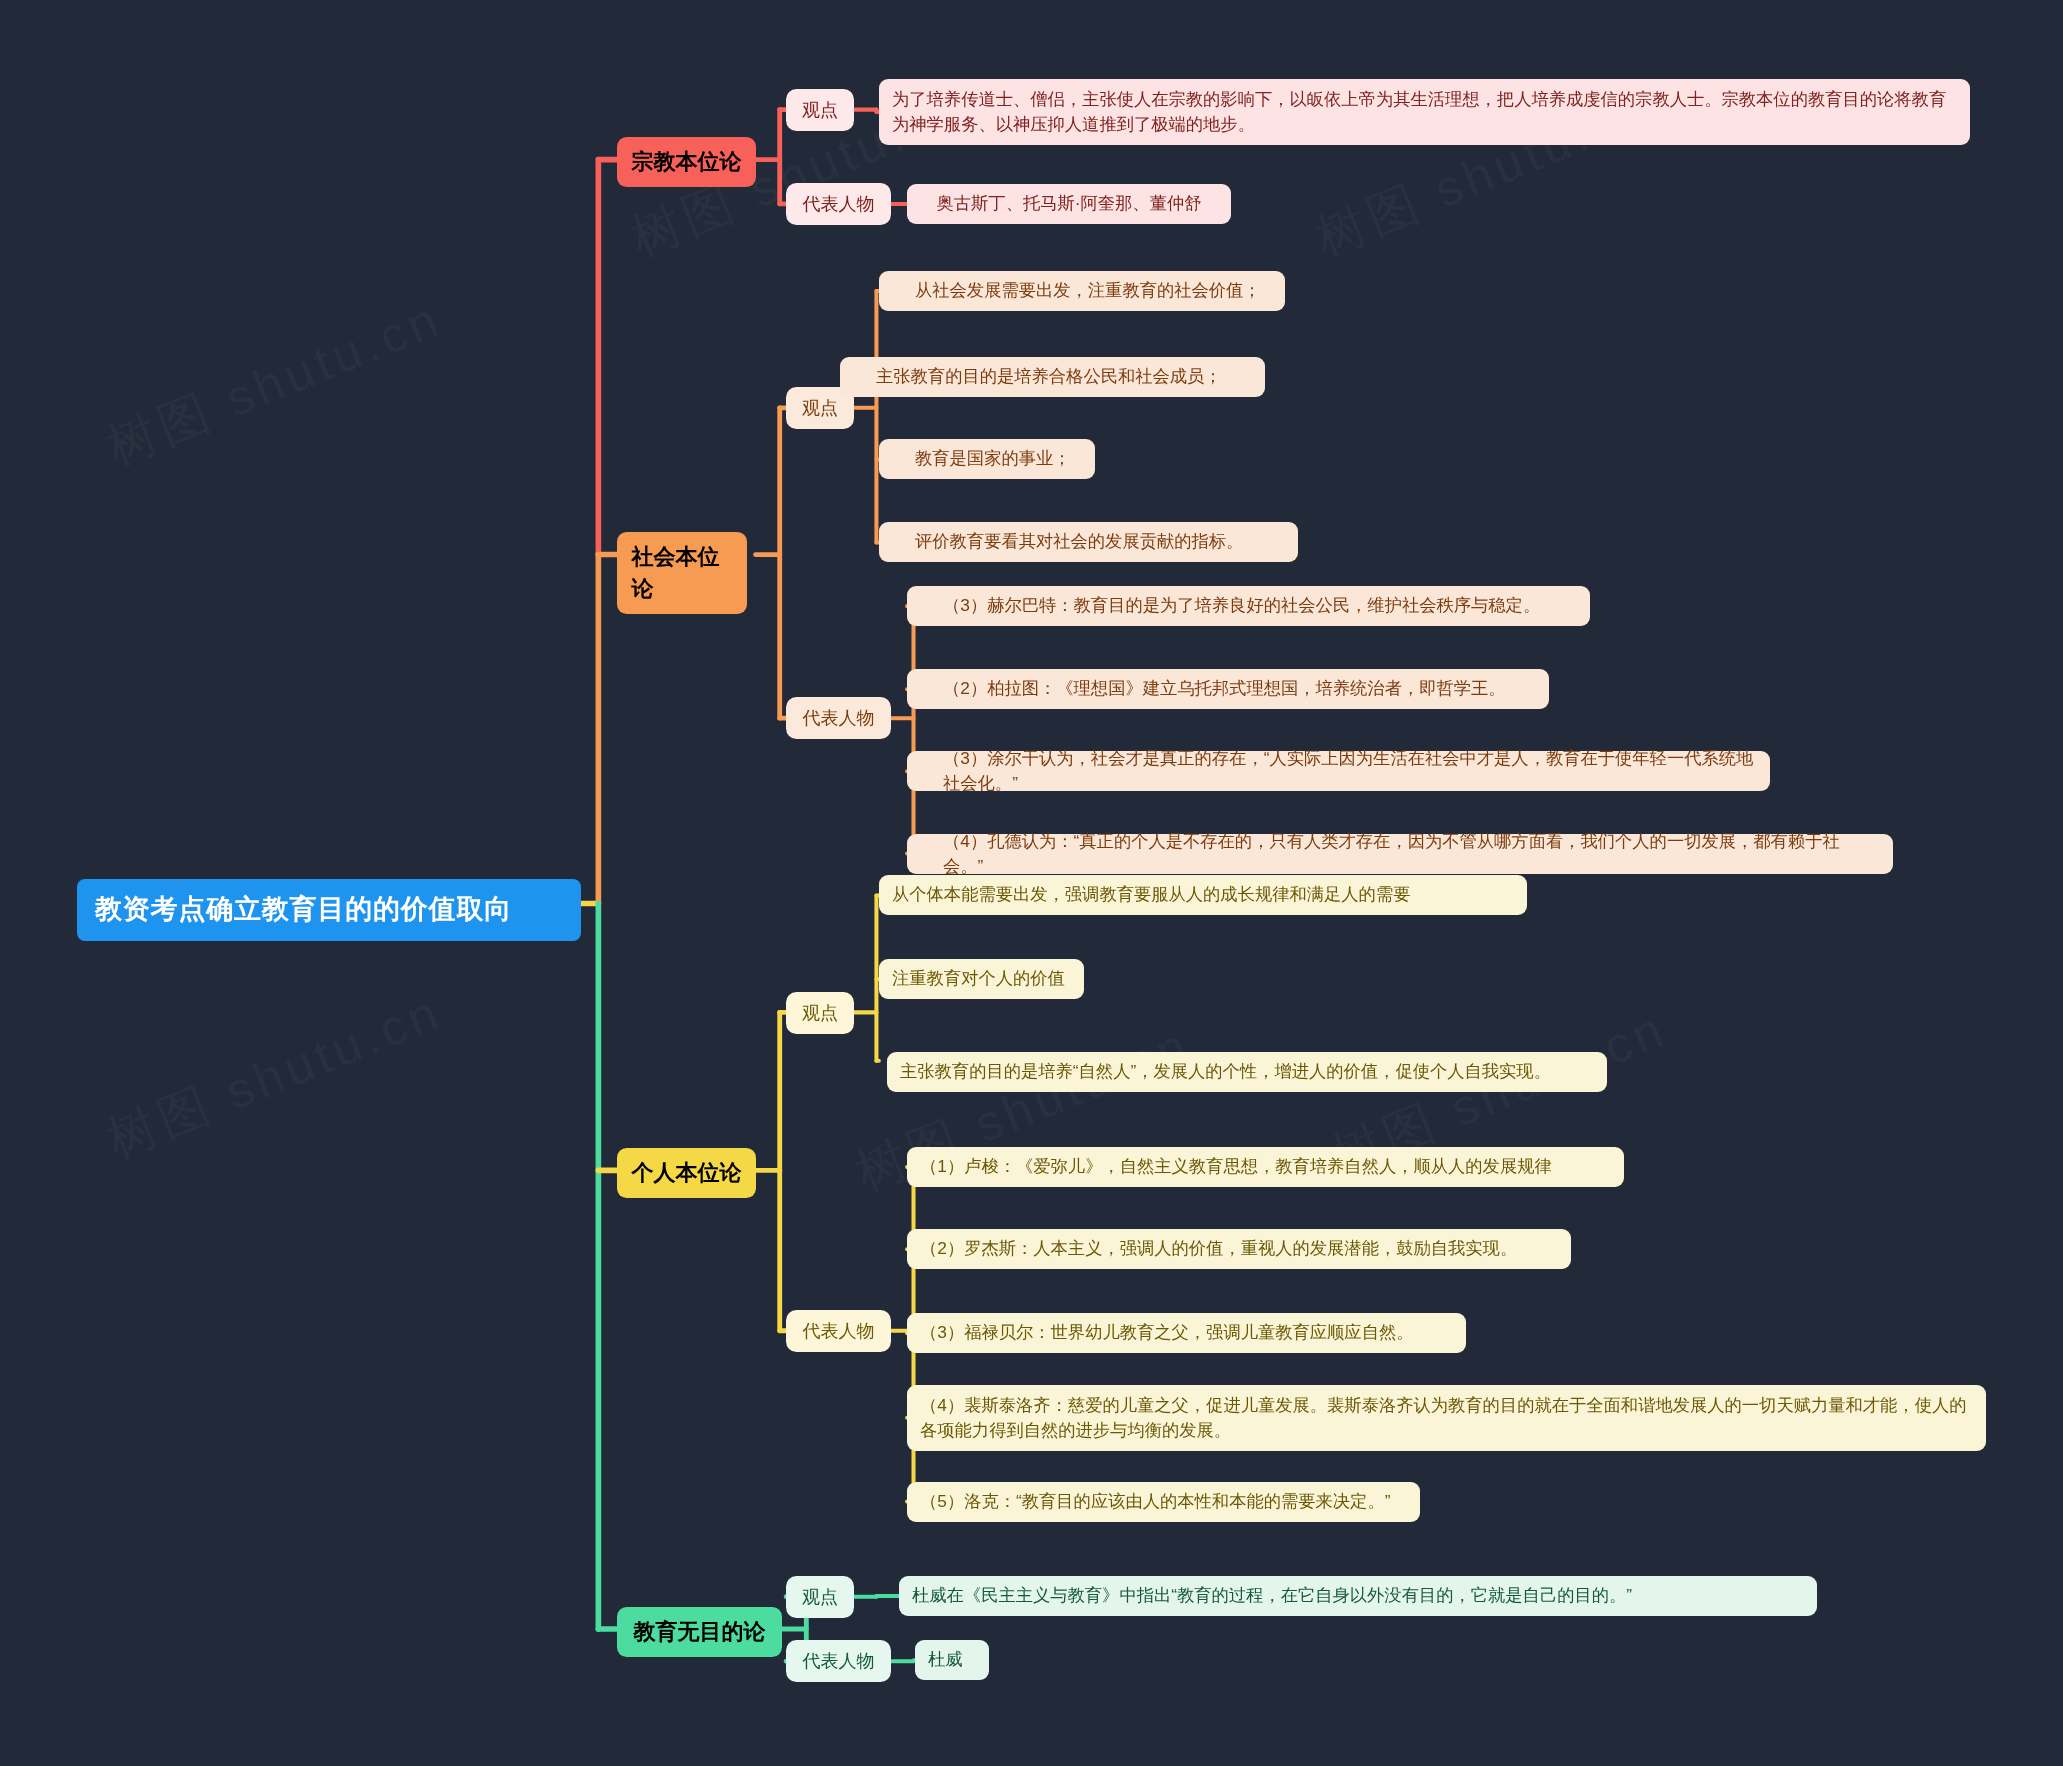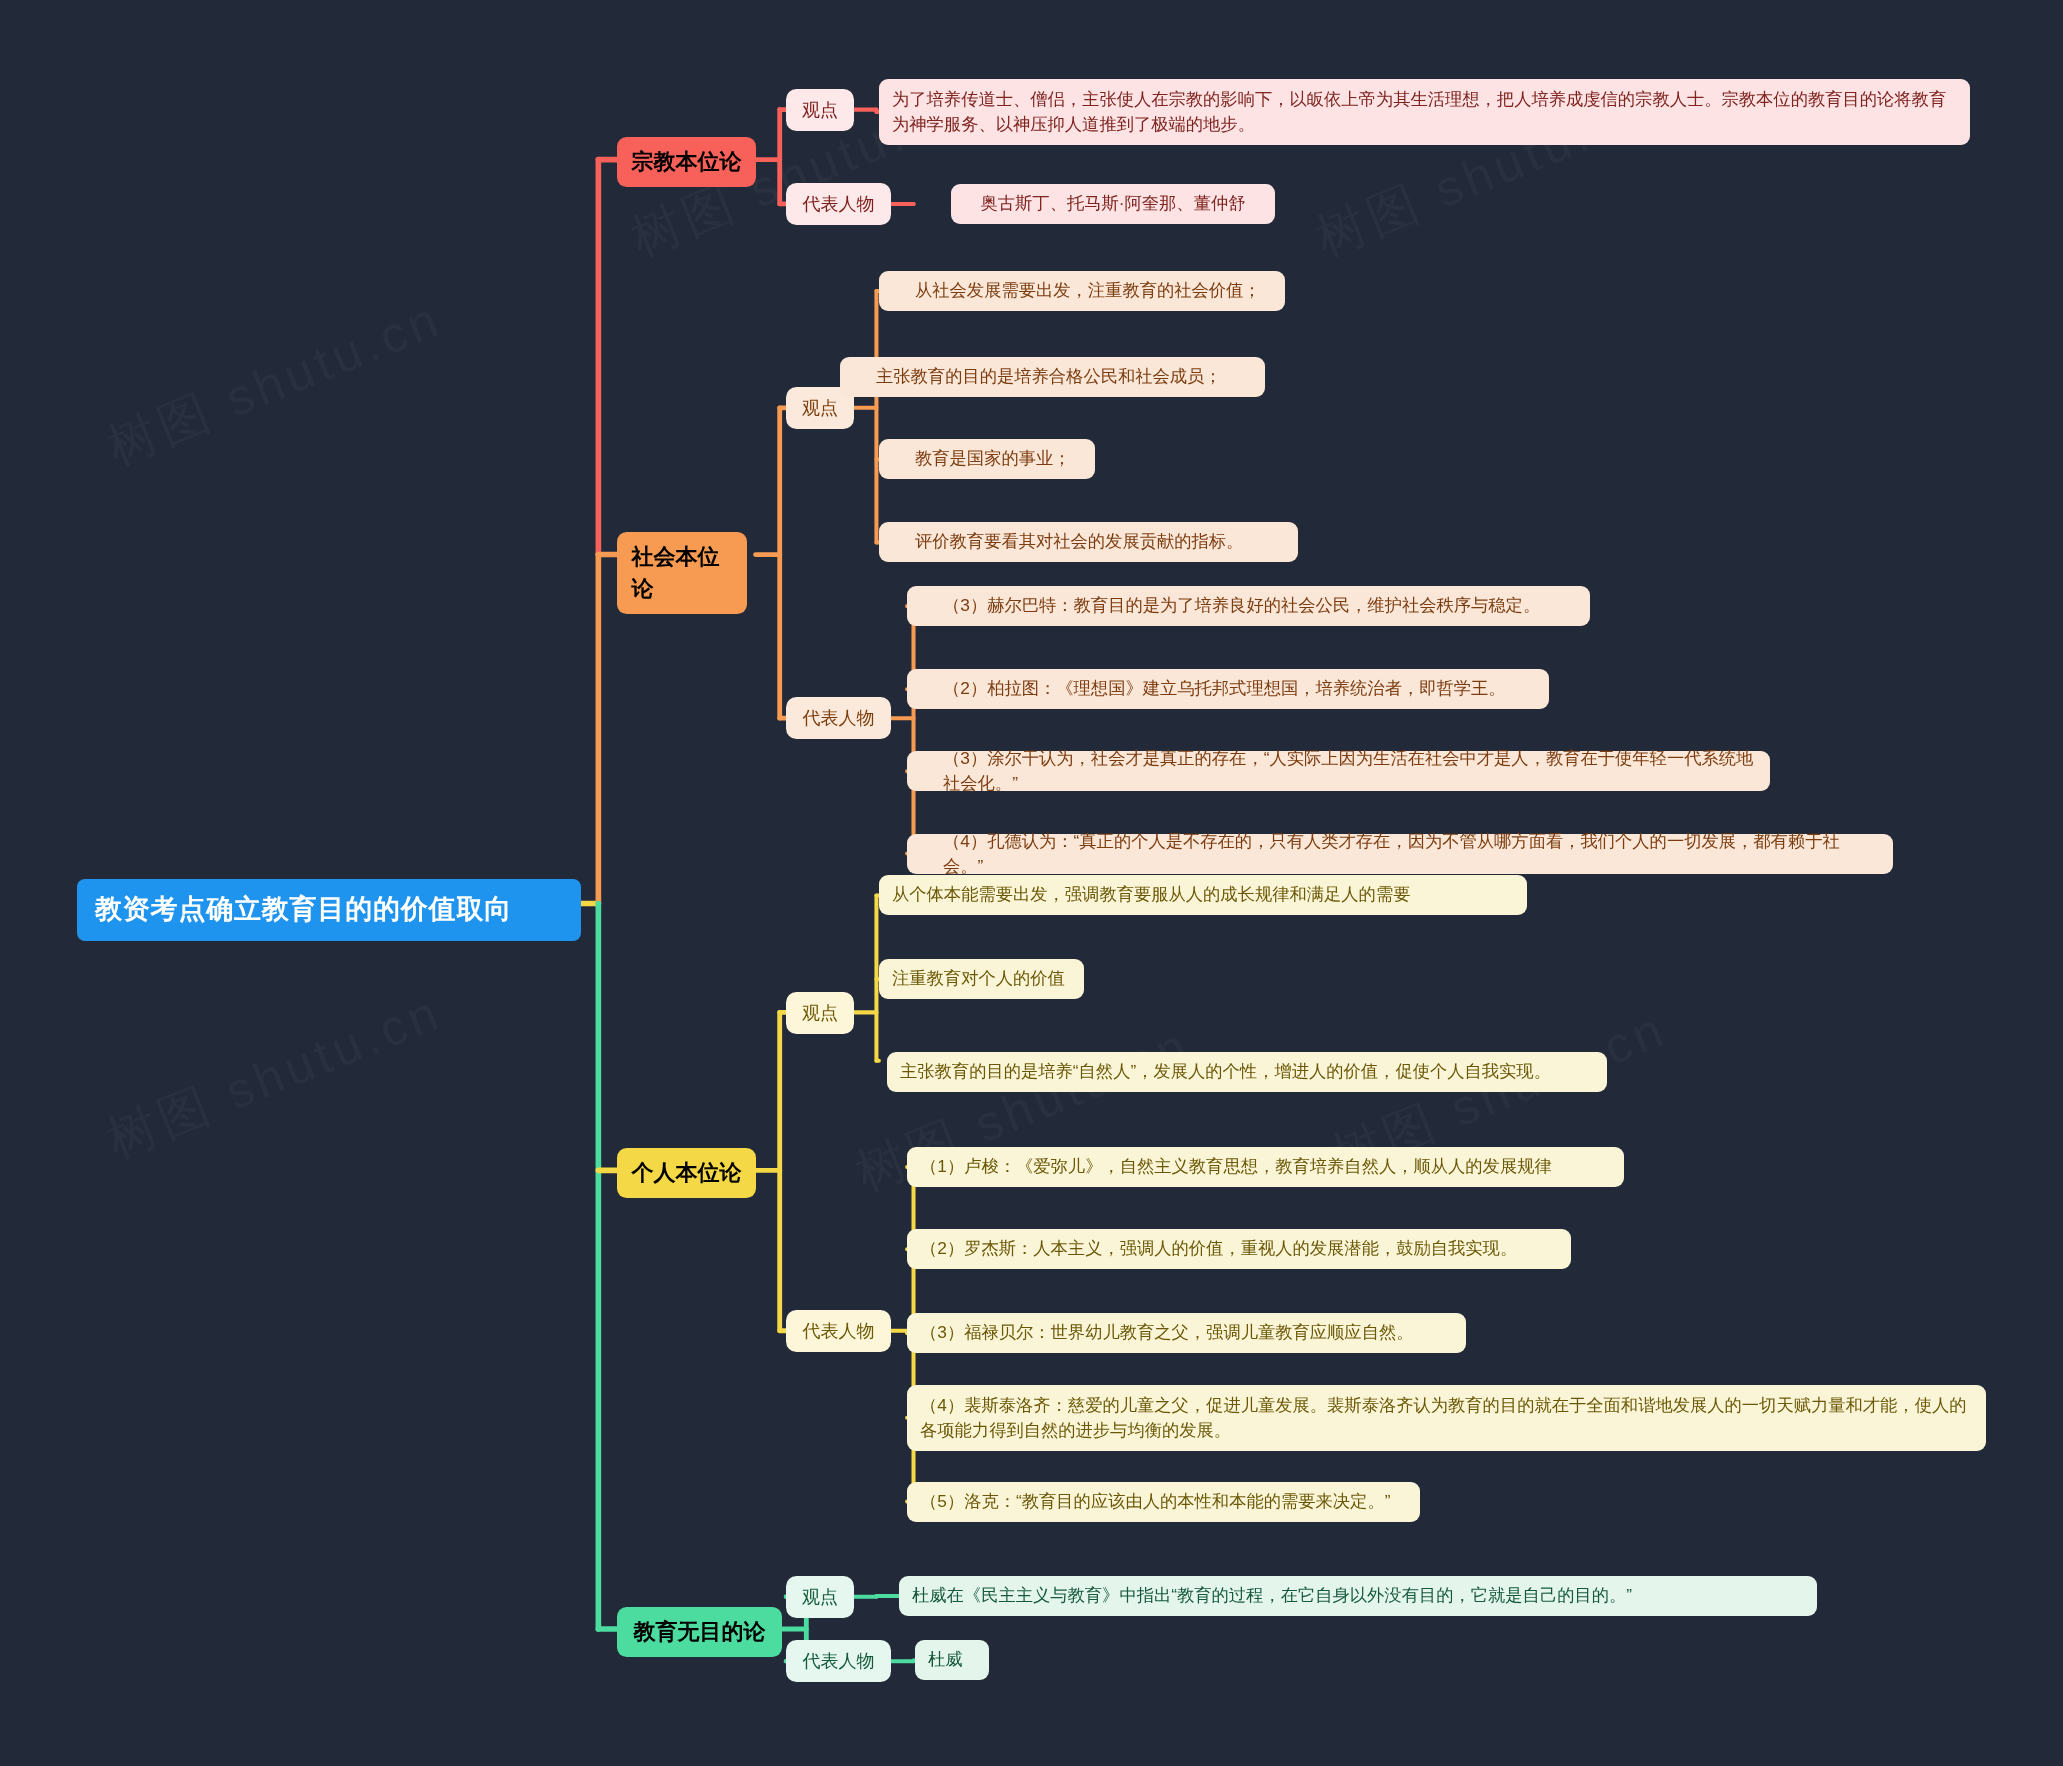--- a/index.html
+++ b/index.html
@@ -165,21 +165,21 @@
       <path d="M1133,2060 L1133,2061" stroke="#4ddca0" stroke-width="5"></path>
       <path d="M1133,2060 L1135,2060" stroke="#4ddca0" stroke-width="5"></path>
     </svg>
 
   <div id="nodes">
       <div class="node root" style="left: 77px; top: 879px; width: 504px; min-height: 50px;"><span>教资考点确立教育目的的价值取向</span></div>
       <div class="node cat red" style="left: 617px; top: 137px; width: 139px; min-height: 45px;"><span>宗教本位论</span></div>
       <div class="node sub red" style="left: 786px; top: 89px; width: 68px; min-height: 42px;"><span>观点</span></div>
       <div class="node leaf red" style="left: 879px; top: 79px; width: 1091px; min-height: 66px; height: 66px; align-items: center;"><span>为了培养传道士、僧侣，主张使人在宗教的影响下，以皈依上帝为其生活理想，把人培养成虔信的宗教人士。宗教本位的教育目的论将教育为神学服务、以神压抑人道推到了极端的地步。</span></div>
       <div class="node sub red" style="left: 786px; top: 183px; width: 105px; min-height: 42px;"><span>代表人物</span></div>
-      <div class="node leaf red" style="left: 907px; top: 184px; width: 324px; min-height: 40px; height: 40px; margin-left: 44px;"><span>奥古斯丁、托马斯·阿奎那、董仲舒</span></div>
+      <div class="node leaf red" style="left: 907px; top: 184px; width: 324px; min-height: 40px; height: 40px;"><span>奥古斯丁、托马斯·阿奎那、董仲舒</span></div>
       <div class="node cat orange" style="left: 617px; top: 532px; width: 130px; min-height: 45px;"><span>社会本位论</span></div>
       <div class="node sub orange" style="left: 786px; top: 387px; width: 68px; min-height: 42px;"><span>观点</span></div>
       <div class="node leaf orange" style="left: 879px; top: 271px; width: 406px; min-height: 40px; height: 40px;"><span>从社会发展需要出发，注重教育的社会价值；</span></div>
       <div class="node leaf orange" style="left: 840px; top: 357px; width: 425px; min-height: 40px; height: 40px;"><span>主张教育的目的是培养合格公民和社会成员；</span></div>
       <div class="node leaf orange" style="left: 879px; top: 439px; width: 216px; min-height: 40px; height: 40px;"><span>教育是国家的事业；</span></div>
       <div class="node leaf orange" style="left: 879px; top: 522px; width: 419px; min-height: 40px; height: 40px;"><span>评价教育要看其对社会的发展贡献的指标。</span></div>
       <div class="node sub orange" style="left: 786px; top: 697px; width: 105px; min-height: 42px;"><span>代表人物</span></div>
       <div class="node leaf orange" style="left: 907px; top: 586px; width: 683px; min-height: 40px; height: 40px;"><span>（3）赫尔巴特：教育目的是为了培养良好的社会公民，维护社会秩序与稳定。</span></div>
       <div class="node leaf orange" style="left: 907px; top: 669px; width: 642px; min-height: 40px; height: 40px;"><span>（2）柏拉图：《理想国》建立乌托邦式理想国，培养统治者，即哲学王。</span></div>
       <div class="node leaf orange" style="left: 907px; top: 751px; width: 863px; min-height: 40px; height: 40px;"><span>（3）涂尔干认为，社会才是真正的存在，“人实际上因为生活在社会中才是人，教育在于使年轻一代系统地社会化。”</span></div>

